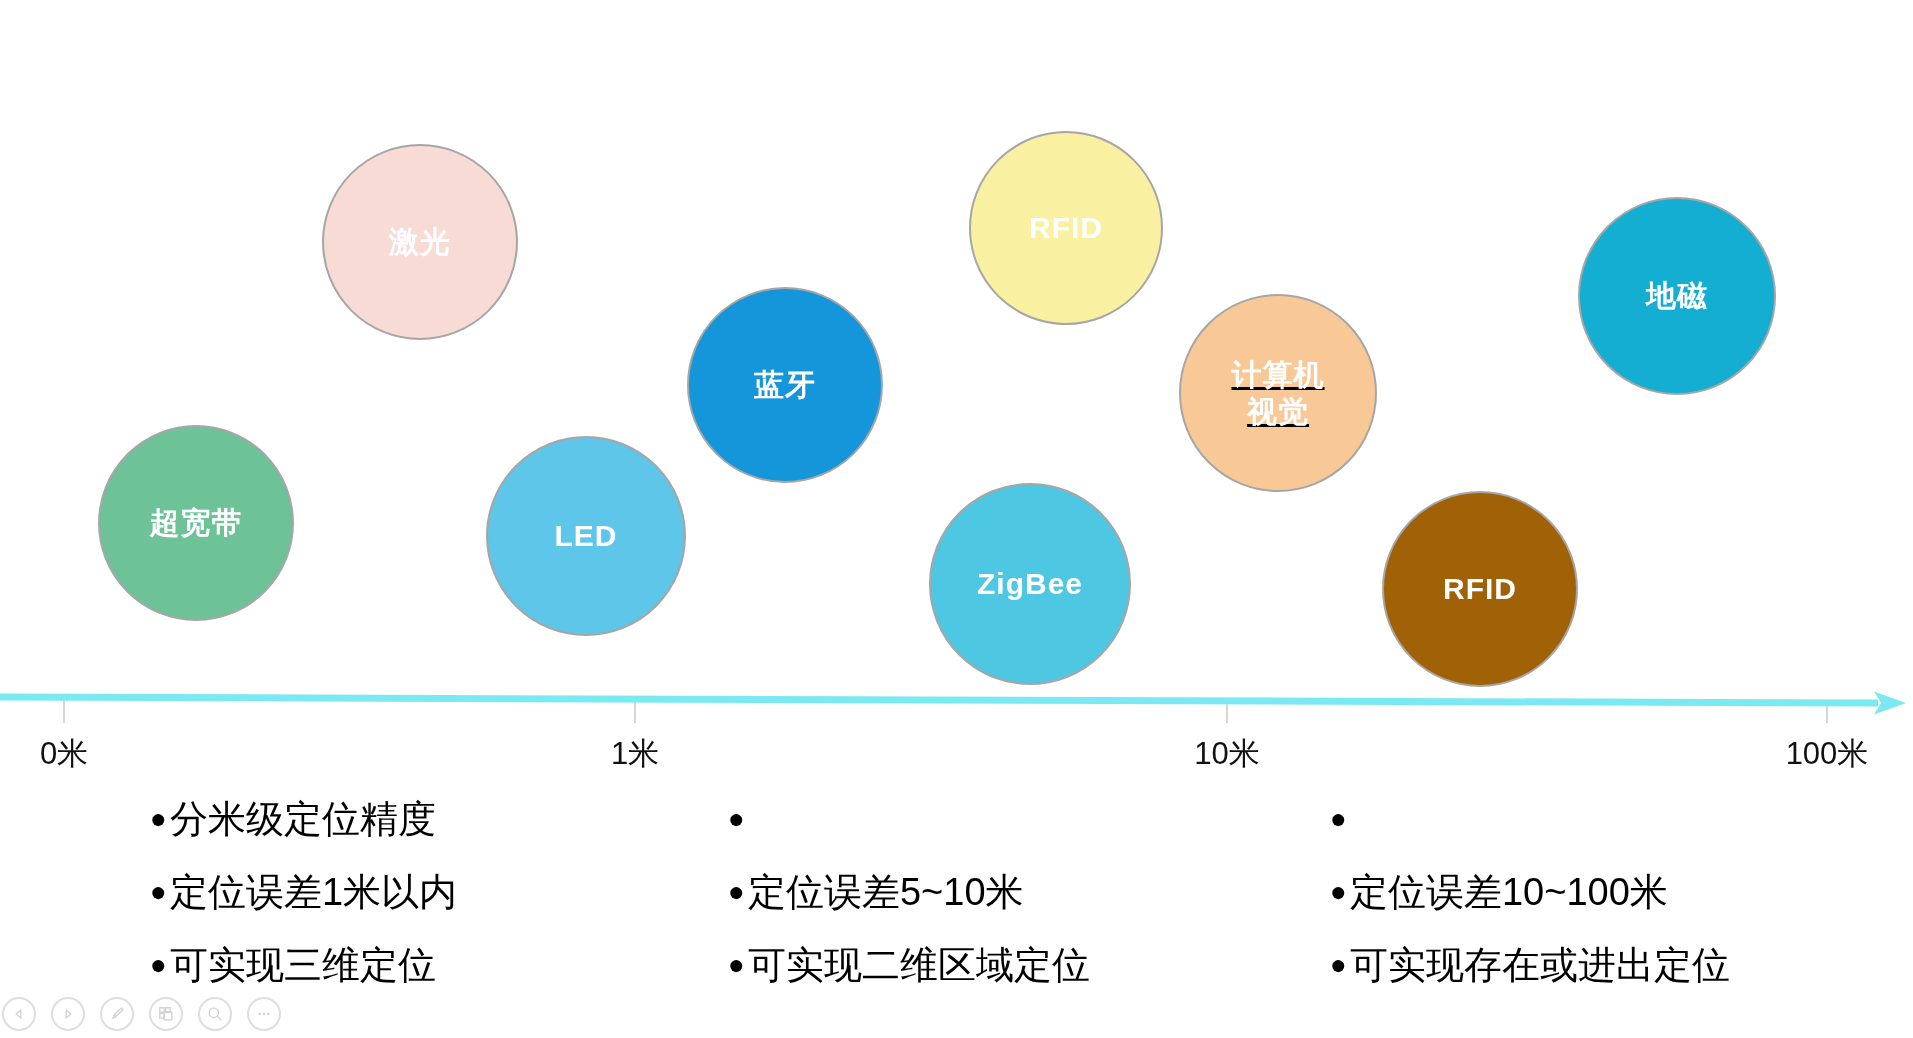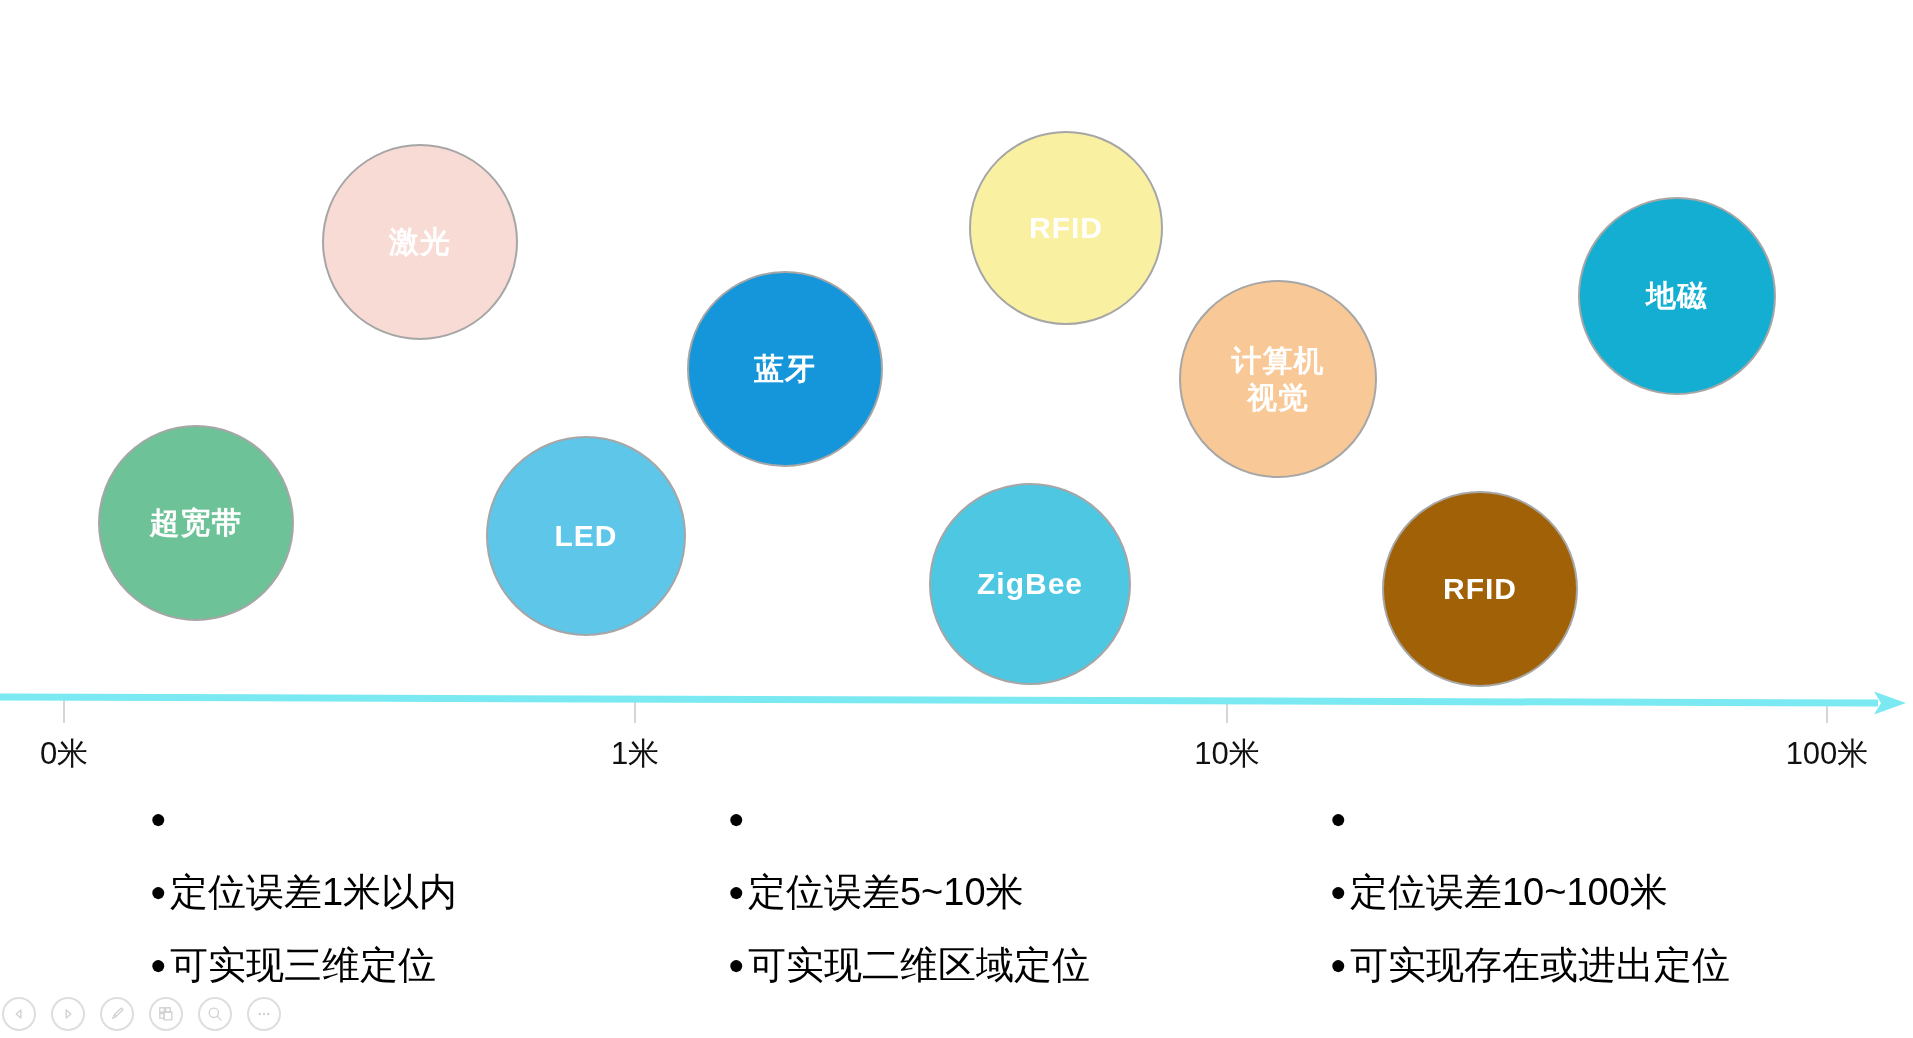--- a/index.html
+++ b/index.html
@@ -47,30 +47,30 @@
   <div class="bubble-layer">
       <div class="bubble" style="left: 98px; top: 425px; width: 196px; height: 196px; background: rgb(109, 194, 152);">
     <span class="bubble-label">超宽带</span>
   </div>
       <div class="bubble" style="left: 322px; top: 144px; width: 196px; height: 196px; background: rgb(248, 219, 213);">
     <span class="bubble-label">激光</span>
   </div>
       <div class="bubble" style="left: 486px; top: 436px; width: 200px; height: 200px; background: rgb(94, 198, 232);">
     <span class="bubble-label">LED</span>
   </div>
-      <div class="bubble" style="left: 687px; top: 271px; width: 196px; height: 196px; background: rgb(21, 150, 219);">
+      <div class="bubble" style="left: 687px; top: 287px; width: 196px; height: 196px; background: rgb(21, 150, 219);">
     <span class="bubble-label">蓝牙</span>
   </div>
       <div class="bubble" style="left: 969px; top: 131px; width: 194px; height: 194px; background: rgb(250, 240, 162);">
     <span class="bubble-label">RFID</span>
   </div>
       <div class="bubble" style="left: 929px; top: 483px; width: 202px; height: 202px; background: rgb(78, 199, 226);">
     <span class="bubble-label">ZigBee</span>
   </div>
-      <div class="bubble" style="left: 1179px; top: 280px; width: 198px; height: 198px; background: rgb(249, 200, 151);">
+      <div class="bubble" style="left: 1179px; top: 294px; width: 198px; height: 198px; background: rgb(249, 200, 151); text-decoration: underline;">
     <span class="bubble-label">计算机<br>视觉</span>
   </div>
       <div class="bubble" style="left: 1382px; top: 491px; width: 196px; height: 196px; background: #a16207;">
     <span class="bubble-label">RFID</span>
   </div>
       <div class="bubble" style="left: 1578px; top: 197px; width: 198px; height: 198px; background: rgb(19, 174, 210);">
     <span class="bubble-label">地磁</span>
   </div>
     </div>
 
@@ -89,20 +89,21 @@
       <div class="tick-label" style="left: 64px;">0米</div>
       <div class="tick-label" style="left: 635px;">1米</div>
       <div class="tick-label" style="left: 1227px;">10米</div>
       <div class="tick-label" style="left: 1827px;">100米</div>
     </div>
 
   <div class="notes">
       <div class="note-col" style="left: 150px;">
         <div class="note-item">
     <span class="dot">●</span>
+    <span class="note-text">分米级定位精度</span>
   </div>
         <div class="note-item">
     <span class="dot">●</span>
     <span class="note-text">定位误差1米以内</span>
   </div>
         <div class="note-item">
     <span class="dot">●</span>
     <span class="note-text">可实现三维定位</span>
   </div>
       </div>

